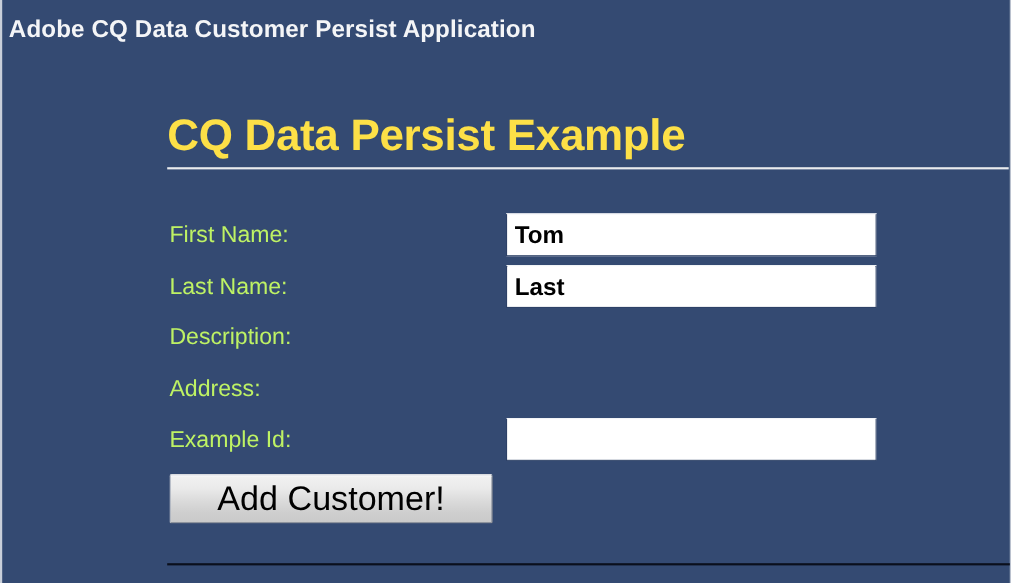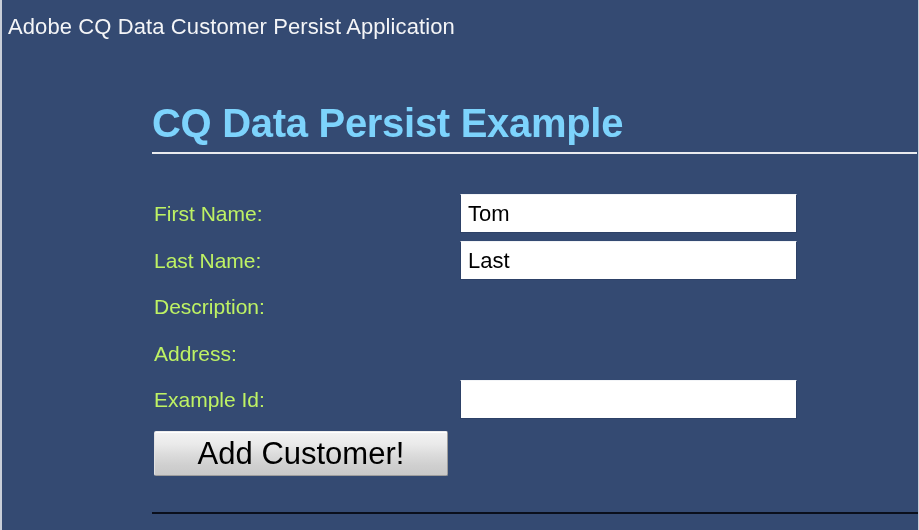--- a/index.html
+++ b/index.html
@@ -27,32 +27,32 @@
   
   #app-title {
     position: absolute;
     left: 6px;
     top: 14px;
     font-size: 22px;
     line-height: 26px;
     letter-spacing: 0.1px;
     color: #f4f5f7;
     white-space: nowrap;
-    font-weight: 400;
+    font-weight: 700;
   }
 
   
   #heading {
     position: absolute;
     left: 150px;
     top: 100px;
     font-size: 40px;
     line-height: 46px;
     font-weight: bold;
-    color: #7dd3fc;
+    color: #fde047;
     white-space: nowrap;
     letter-spacing: -0.3px;
   }
   #rule-top {
     position: absolute;
     left: 150px;
     top: 152px;
     width: 765px;
     height: 2px;
     background: #e9ebee;
@@ -98,20 +98,21 @@
     border-top-color: #f2f4f7;
     border-left-color: #2d4167;
     font-family: "Liberation Sans", sans-serif;
     font-size: 22px;
     line-height: 37px;
     color: #000000;
     padding: 0 0 0 7px;
     outline: none;
     overflow: hidden;
     white-space: nowrap;
+    font-weight: bold;
   }
   .field-input.focused {
     border: 1px solid #6d8cc0;
     border-top-color: #7c99c9;
   }
   .caret {
     display: inline-block;
     width: 1px;
     height: 26px;
     background: #000000;

